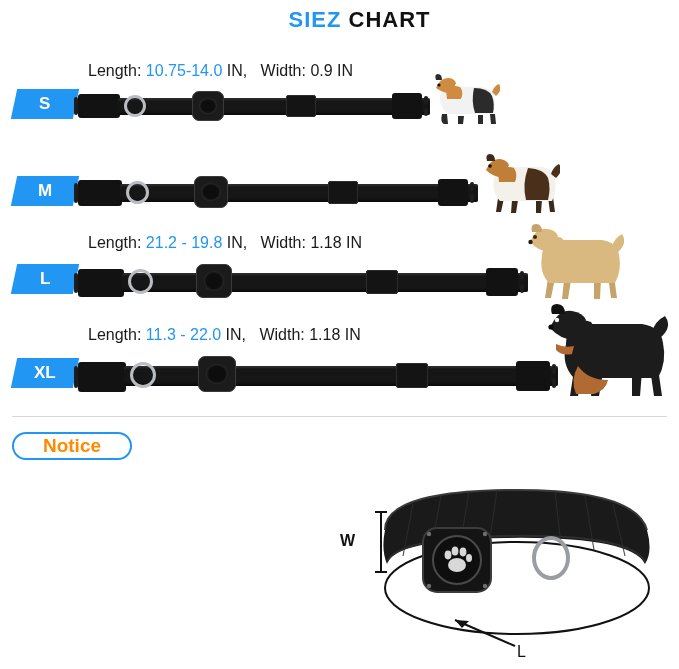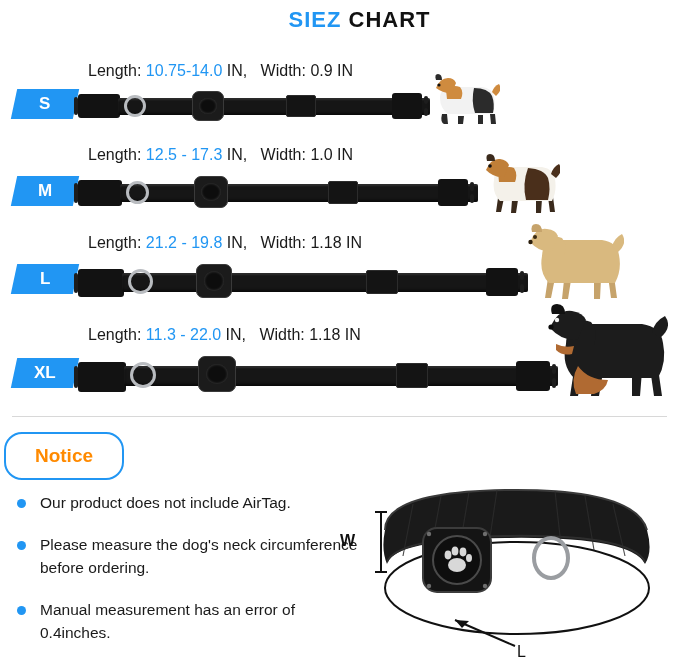--- a/index.html
+++ b/index.html
@@ -122,22 +122,22 @@
     position: absolute;
     left: 12px; right: 12px;
     top: 416px;
     height: 1px;
     background: #d8d8d8;
   }
 
   
   .notice-badge {
     position: absolute;
-    left: 4px; top: 432px;
-    width: 120px; height: 48px;
+    left: 12px; top: 432px;
+    width: 120px; height: 28px;
     border: 2px solid #2196f3;
     border-radius: 18px;
     display: flex; align-items: center; justify-content: center;
   }
   .notice-badge span {
     color: #ff8a00;
     font-weight: bold;
     font-size: 19px;
   }
 
@@ -217,28 +217,20 @@
       <path d="M62 22 q7-6 3-12 q-5 2-7 8z" fill="#cf8b3f"></path>
       <circle cx="5" cy="11" r="1.6" fill="#111"></circle>
     </svg>
   </div>
 
   <div class="row row-m">
     <div class="size-tag tag-m">
       <span>M</span>
     </div>
 
-    <div class="meas m-m">
-      <span>Length:</span>
-      <span class="num">12.5 - 17.3</span>
-      <span>IN,</span>
-      &nbsp;
-      <span>Width:</span>
-      <span>1.0 IN</span>
-    </div>
 
     <div class="collar" style="left:78px; top:32px; width:400px; height:42px;">
       <div class="clip" style="left:0px; top:8px; width:44px; height:26px;">
         <div class="prong" style="left:-4px; top:3px; height:20px;"></div>
       </div>
       <div class="strap" style="left:42px; top:12px; width:358px; height:18px;"></div>
       <div class="dring" style="left:48px; top:9px; width:23px; height:23px;"></div>
       <div class="tagbox" style="left:116px; top:4px; width:34px; height:32px;">
         <div class="disc"></div>
       </div>
@@ -346,25 +338,20 @@
       <circle cx="3" cy="23" r="2.6" fill="#0a0a0a"></circle>
     </svg>
   </div>
 
   <div class="divider"></div>
 
   <div class="notice-badge">
     <span>Notice</span>
   </div>
 
-  <div class="bullets">
-    <div class="bullet">Our product does not include AirTag.</div>
-    <div class="bullet">Please measure the dog's neck circumference before ordering.</div>
-    <div class="bullet">Manual measurement has an error of 0.4inches.</div>
-  </div>
 
   <div class="diagram">
     <svg width="320" height="195" viewBox="0 0 320 195">
 
       <path d="M30 60 q0-38 120-40 q130-2 142 40 q6 22-2 34 q-14-28-140-26 q-112 2-118 26 q-6-14-2-34z" fill="#1a1a1a"></path>
       <path d="M30 60 q0-38 120-40 q130-2 142 40" fill="none" stroke="#3a3a3a" stroke-width="2"></path>
       <path d="M32 92 q10-24 118-26 q126-2 140 26" fill="none" stroke="#2e2e2e" stroke-width="2"></path>
 
       <g stroke="#2d2d2d" stroke-width="1.1" opacity="0.85">
         <path d="M58 34 l-10 52"></path>

